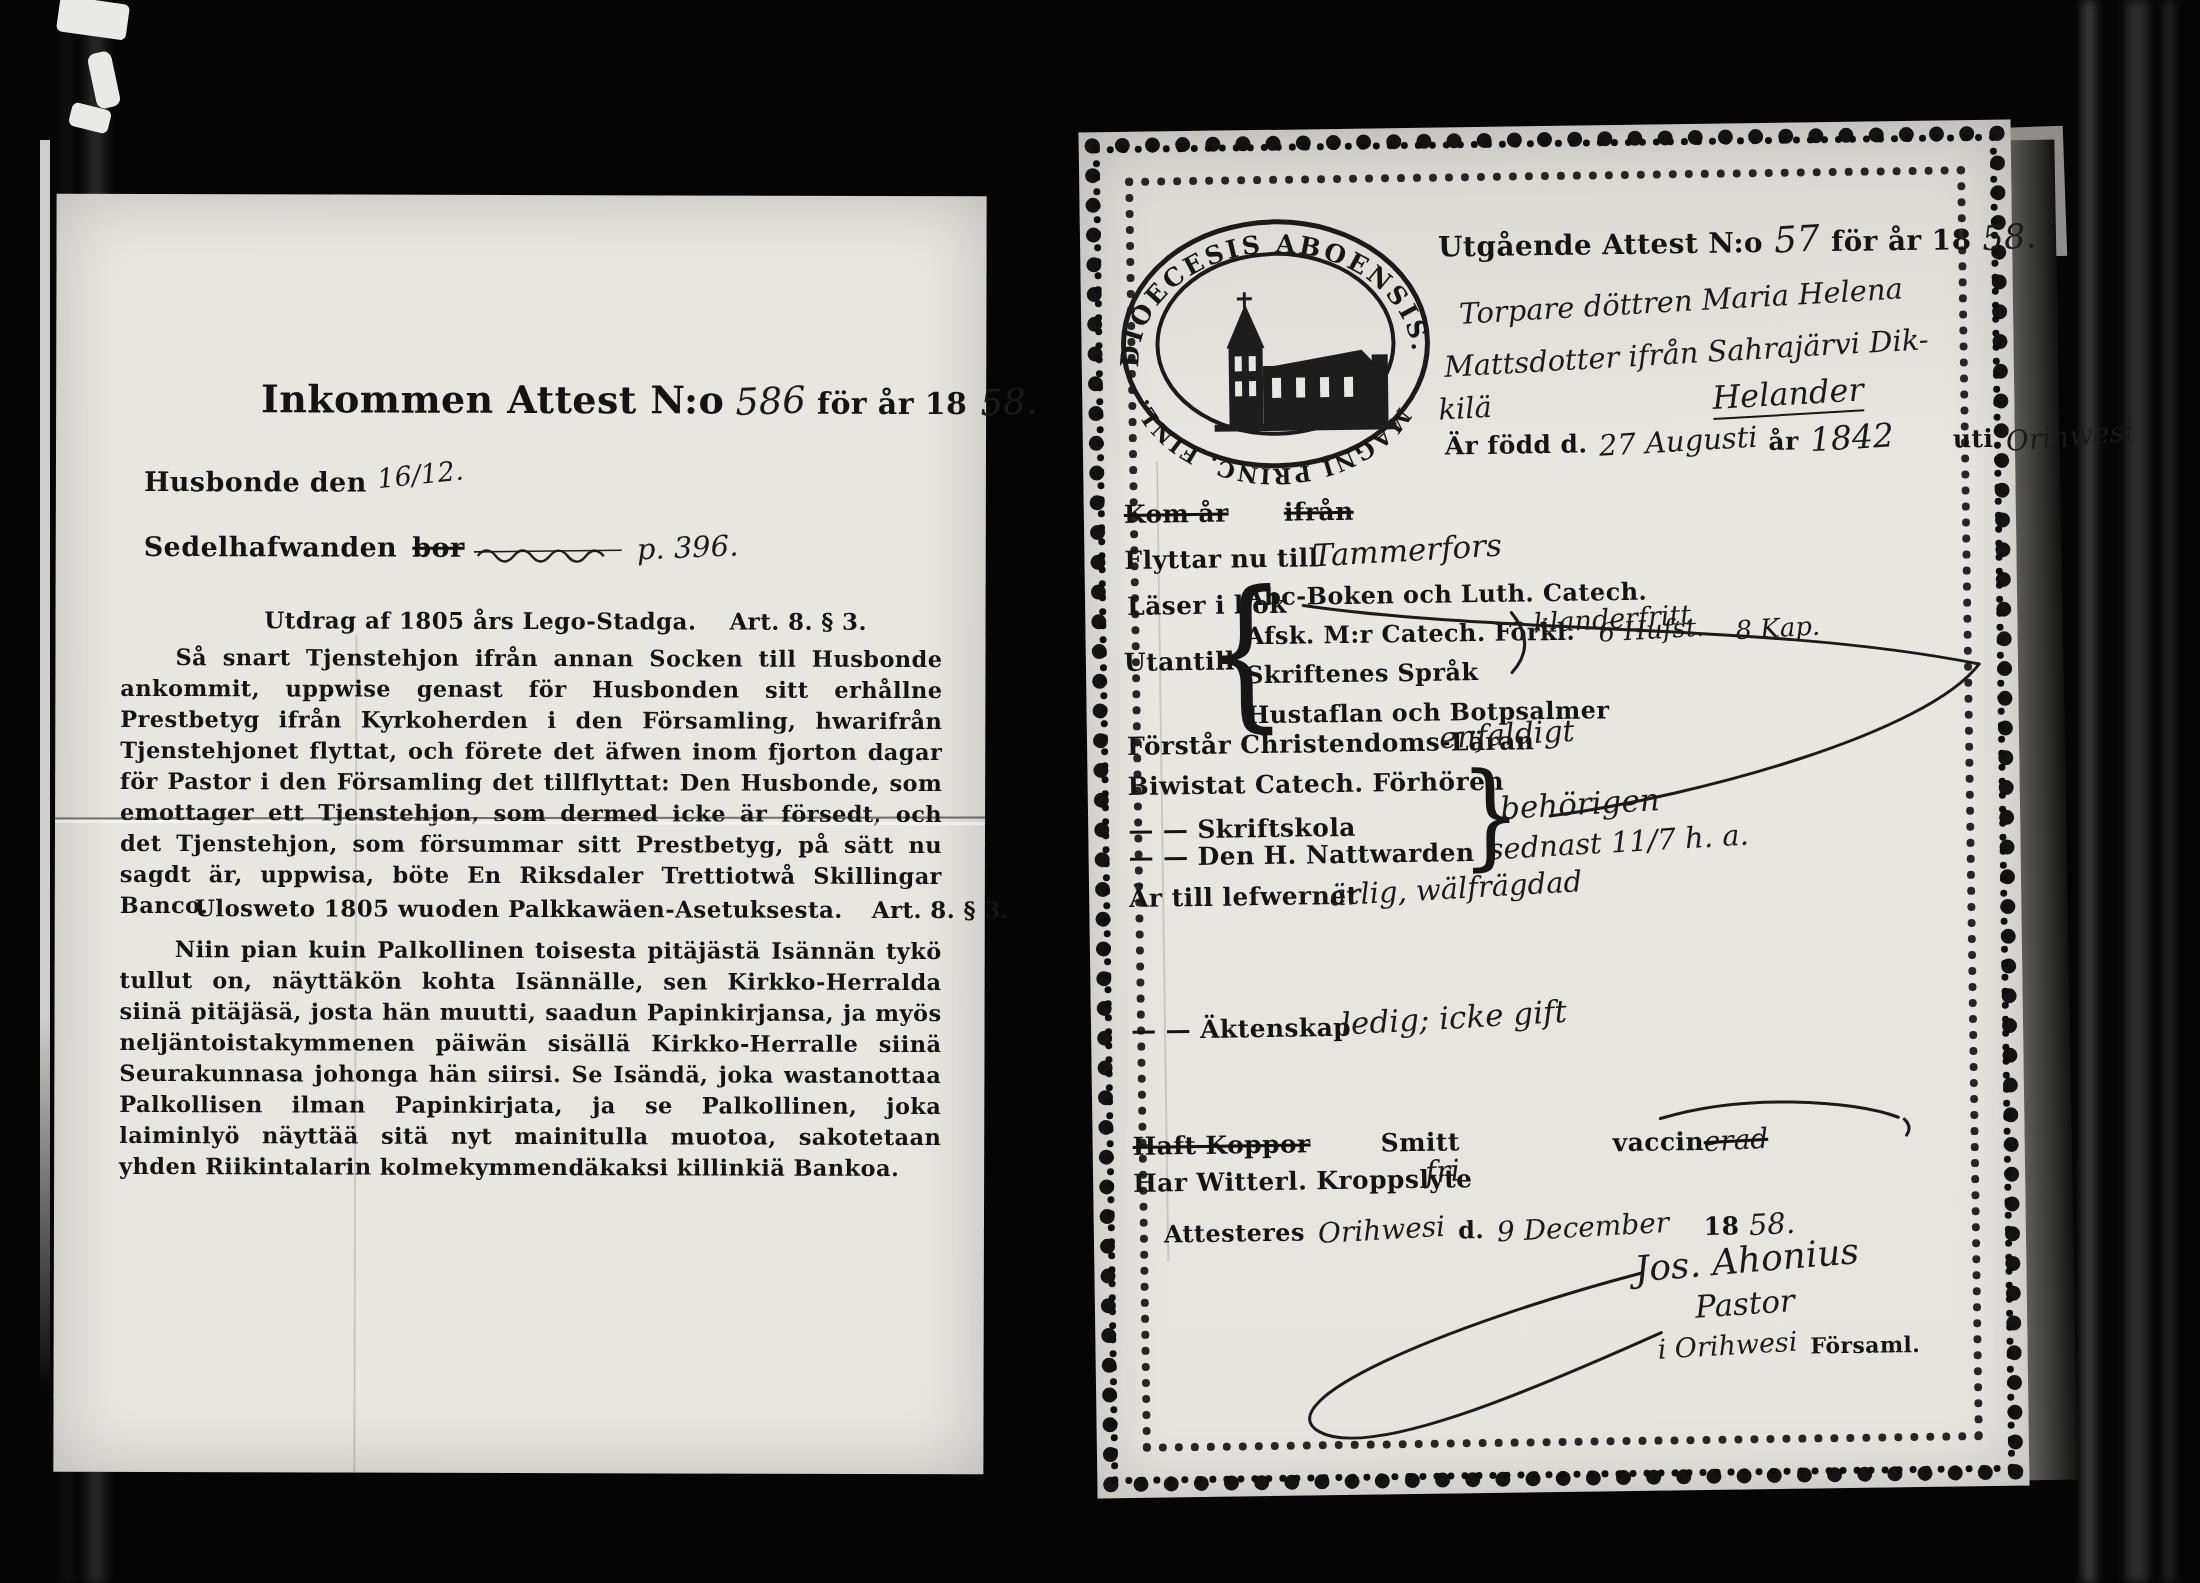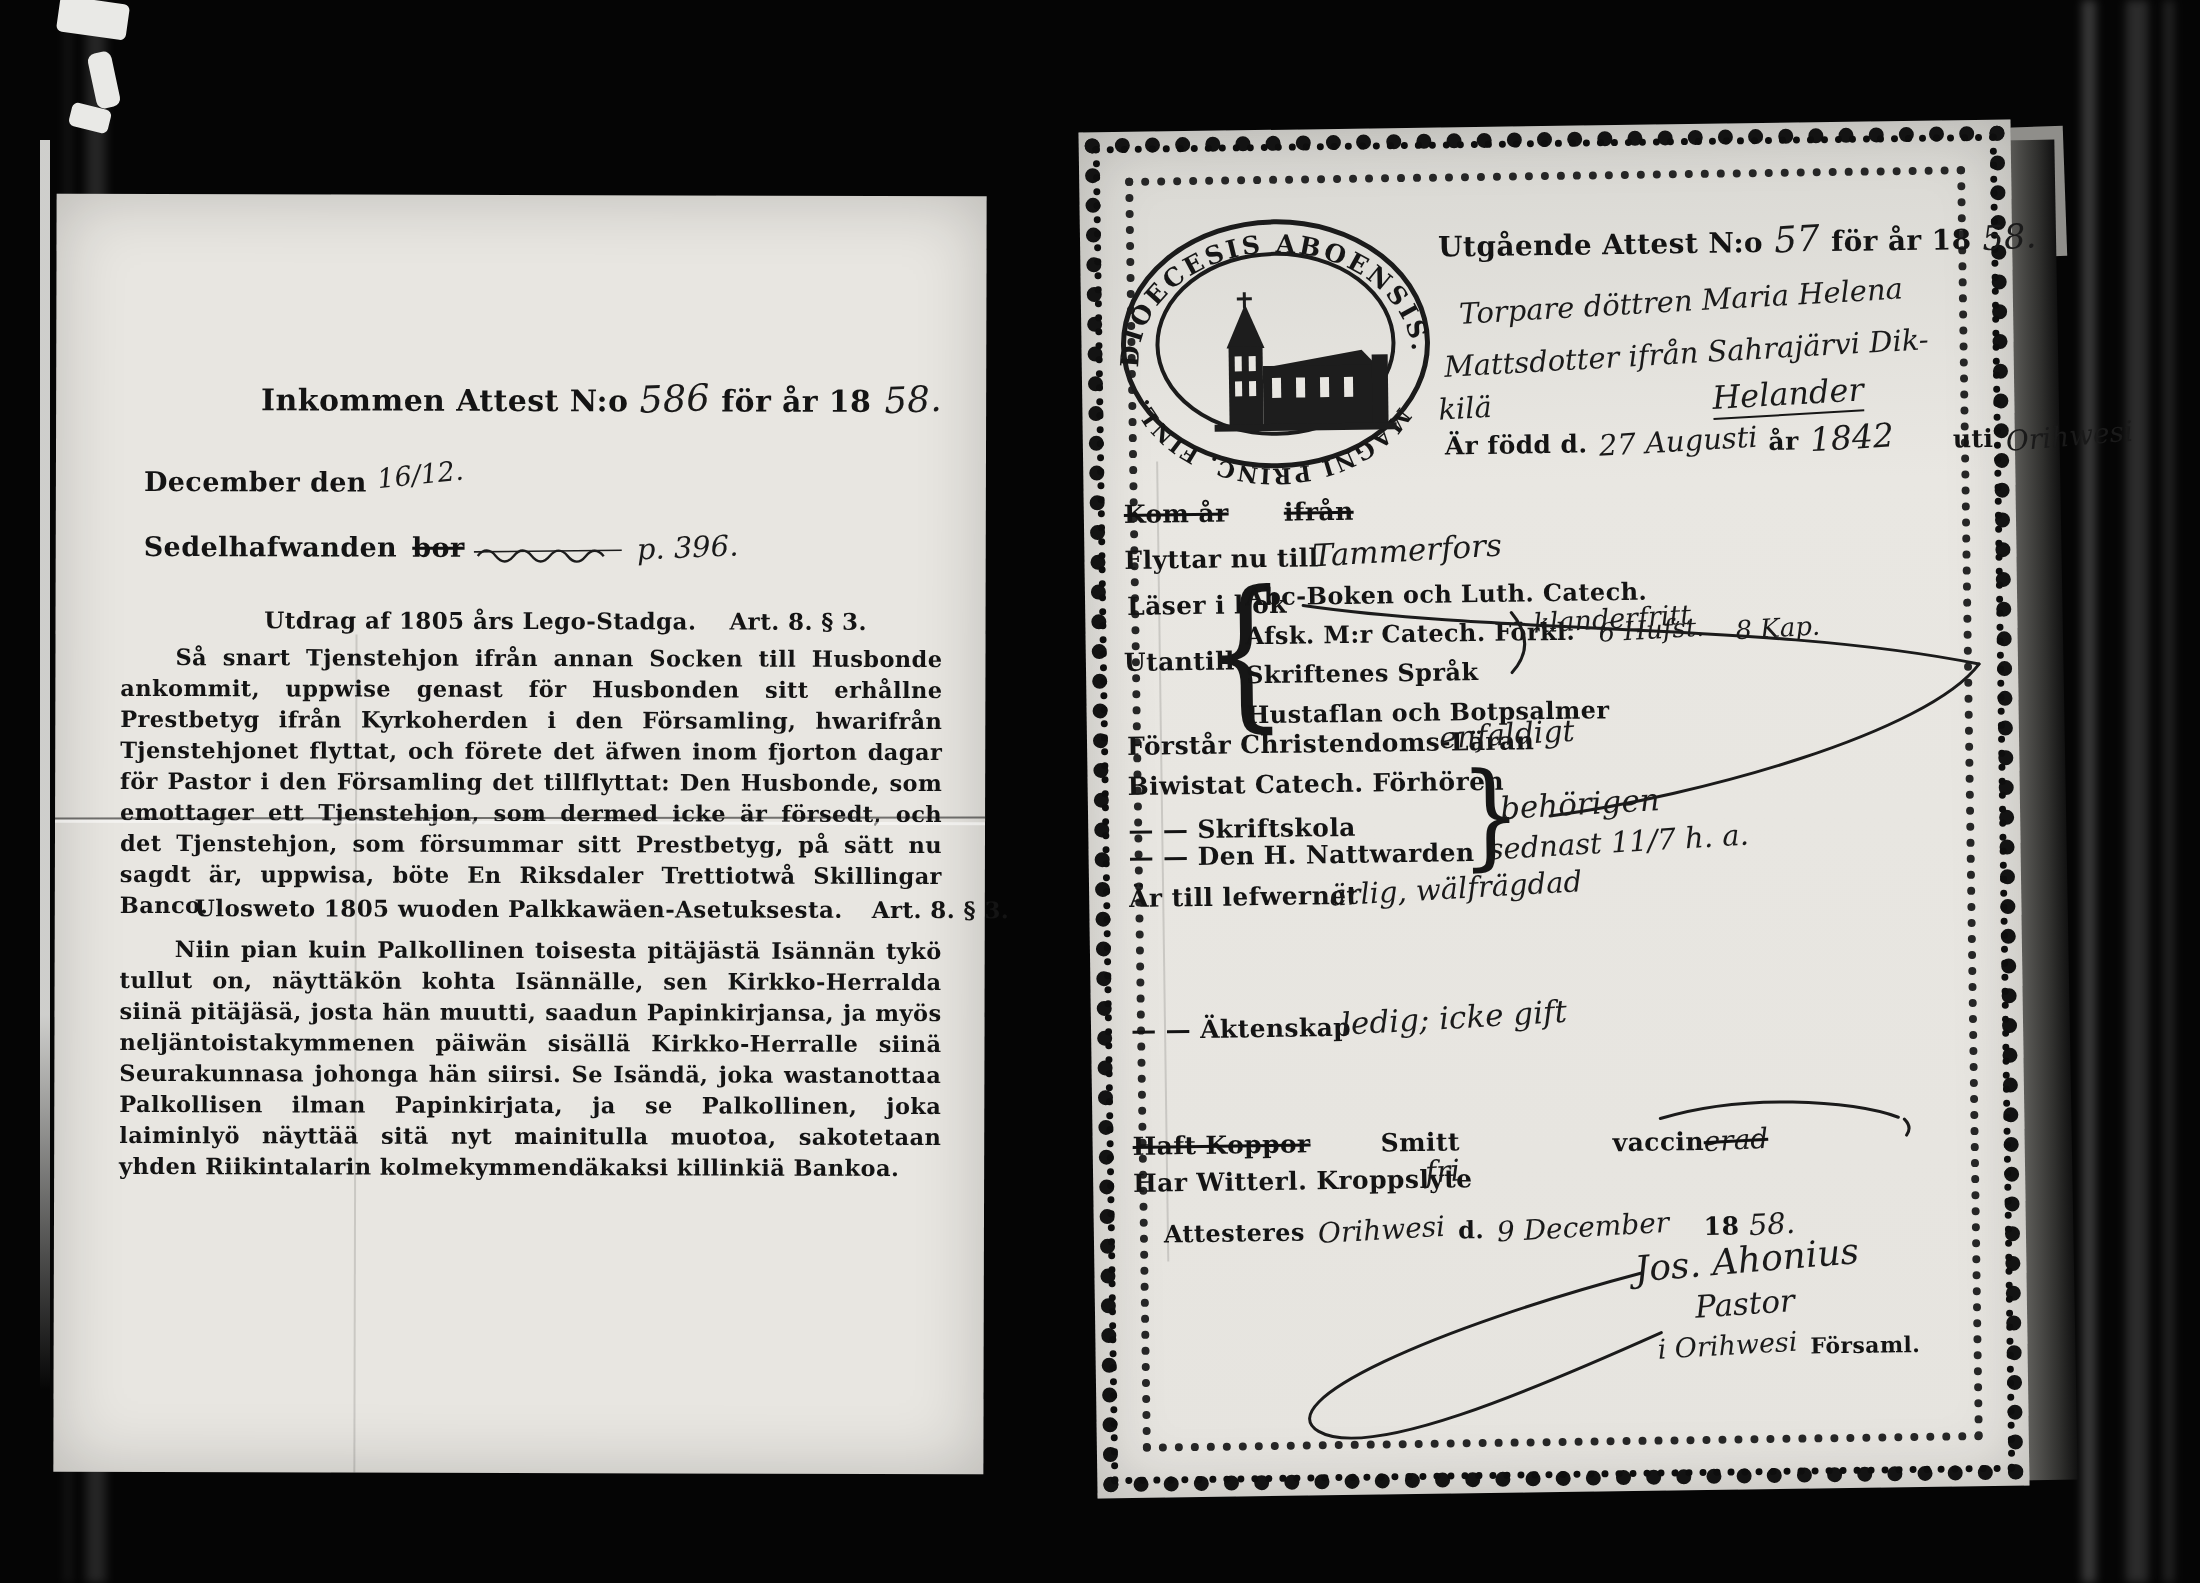--- a/index.html
+++ b/index.html
@@ -48,28 +48,28 @@
   <div class="glitch" style="left:40px;top:140px;width:10px;height:1250px;opacity:.85;
               background:linear-gradient(#f2f2ef 70%,rgba(240,240,237,0));"></div>
 
   <div class="abs" style="left:1935px;top:128px;width:130px;height:130px;background:#8f8e8a;transform:rotate(-2deg);"></div>
   <div class="abs" style="left:2008px;top:140px;width:58px;height:1340px;transform:rotate(-1deg);
               background:linear-gradient(90deg,#6e6d69,#30302e 70%,#111);"></div>
 
   <div id="left-paper" class="paper">
 
     <div class="abs" style="left:205px;top:182px;white-space:nowrap;">
-      <span class="print" style="font-size:30px;">Inkommen Attest N:o</span>
+      <span class="print" style="font-size:38px;">Inkommen Attest N:o</span>
       <span class="hw" style="font-size:37px;margin:0 6px;">586</span>
       <span class="print" style="font-size:30px;">för år 18</span>
       <span class="hw" style="font-size:36px;margin-left:8px;">58.</span>
     </div>
 
     <div class="abs" style="left:88px;top:272px;">
-      <span class="print" style="font-size:27px;">December den</span>
+      <span class="print" style="font-size:27px;">Husbonde den</span>
       <span class="hw" style="font-size:27px;margin-left:6px;transform:rotate(-6deg) translateY(-8px);">16/12.</span>
     </div>
 
     <div class="abs" style="left:88px;top:335px;white-space:nowrap;">
       <span class="print" style="font-size:27px;">Sedelhafwanden</span>
       <span class="print struck" style="font-size:27px;margin-left:10px;">bor</span>
       <svg width="150" height="22" style="vertical-align:middle;margin-left:4px;">
         <path d="M4,14 q9,-11 18,0 t18,0 t18,0 t18,0 t18,0 t18,0 t18,0" fill="none" stroke="#1c1c1c" stroke-width="2.4"></path>
         <path d="M0,10 L148,8" fill="none" stroke="#1c1c1c" stroke-width="1.6"></path>
       </svg>

